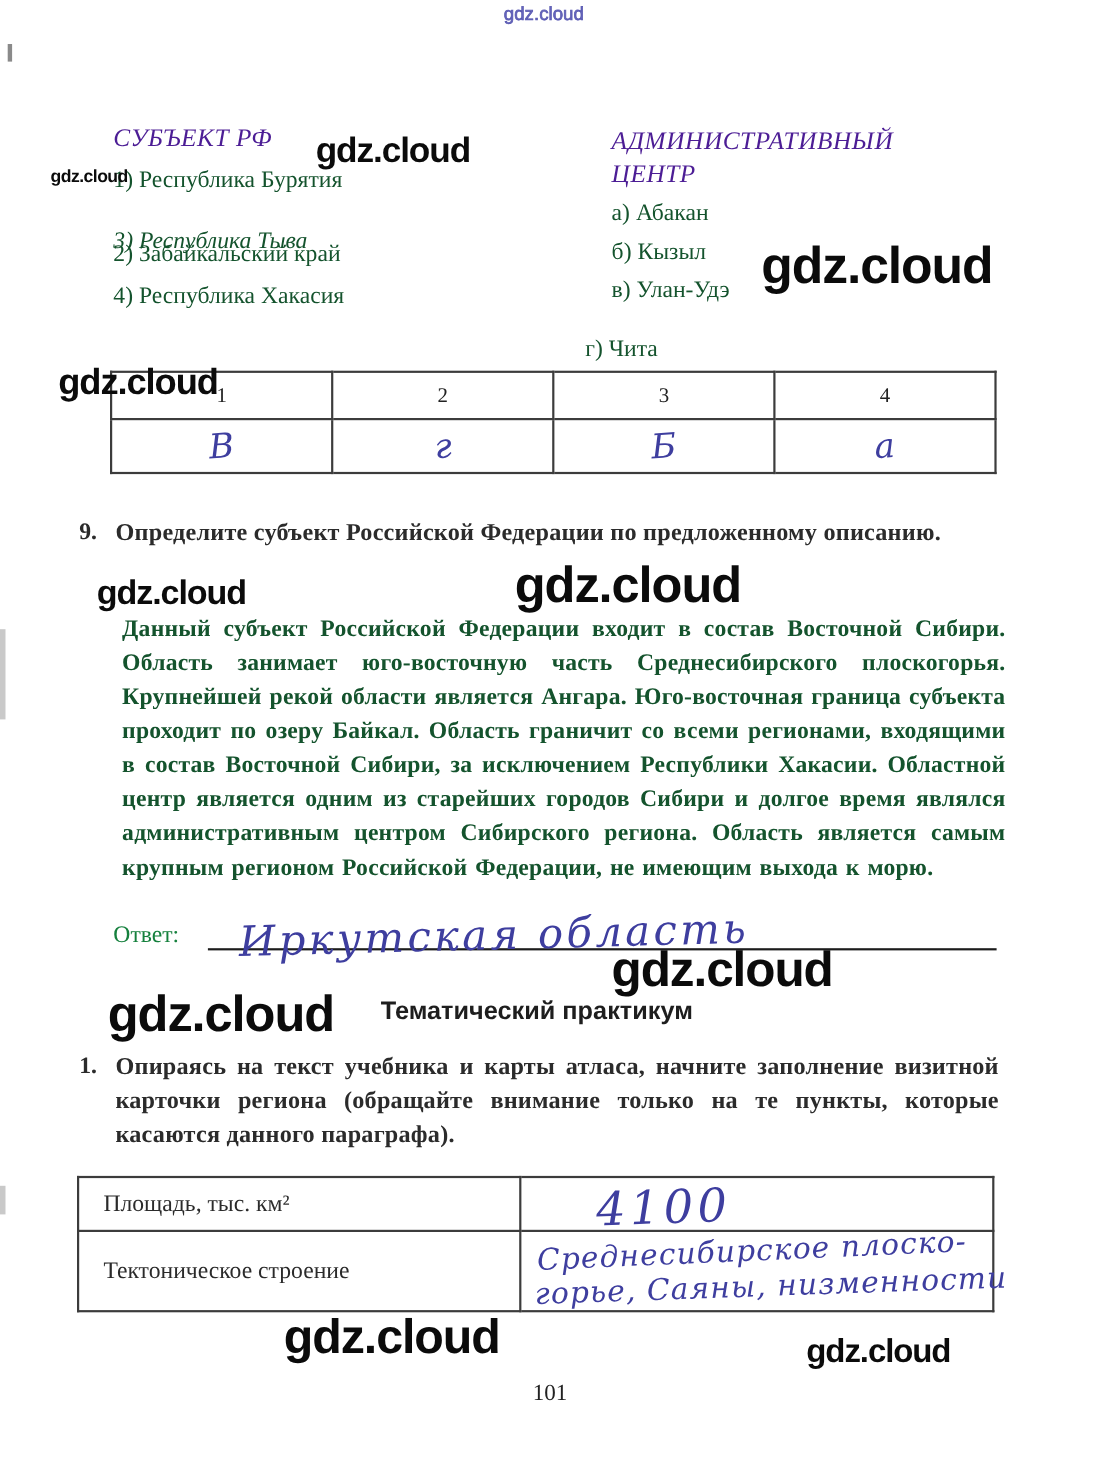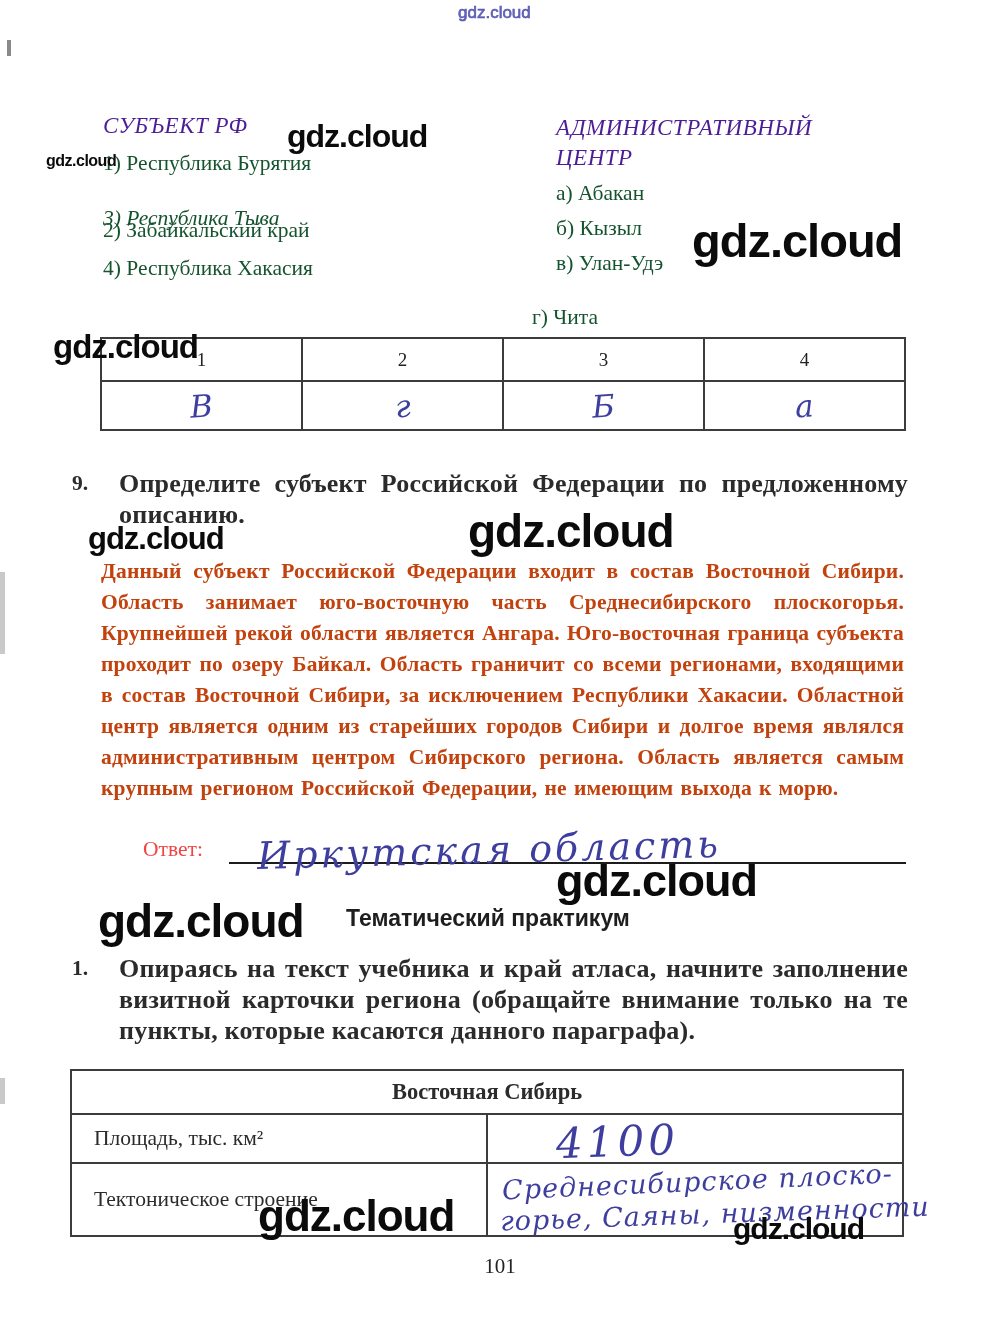--- a/index.html
+++ b/index.html
@@ -84,55 +84,53 @@
   }
   .task-num {
     flex: 0 0 33px;
     font-weight: bold;
     font-size: 21.5px;
     line-height: 31px;
   }
   .task-text {
     flex: 1;
     font-weight: bold;
-    font-size: 26px;
+    font-size: 22px;
     line-height: 31px;
     text-align: justify;
     letter-spacing: 0.2px;
-    margin-left: 14px;
   }
 
   .description {
     position: absolute;
-    left: 101px; top: 556px;
+    left: 111px; top: 556px;
     width: 803px;
     font-size: 21.5px;
     font-weight: 600;
     line-height: 31px;
     text-align: justify;
     letter-spacing: 0.2px;
     word-spacing: 1.5px;
-    color: #c2410c;
+    color: #14532d;
   }
 
   
   .answer-row {
     position: absolute;
     left: 103px; top: 808px;
     width: 803px;
     height: 56px;
     display: flex;
     align-items: flex-end;
   }
   .answer-label {
     font-size: 21.5px;
-    color: #ef4444;
+    color: #15803d;
     padding-bottom: 2px;
     flex: 0 0 86px;
-    margin-left: 40px;
   }
   .answer-line {
     flex: 1;
     border-bottom: 2px solid #1c1c1c;
     position: relative;
     height: 100%;
   }
   .answer-line .hand {
     position: absolute;
     left: 28px;
@@ -284,28 +282,25 @@
     <span class="answer-label">Ответ:</span>
     <span class="answer-line">
       <span class="hand">Иркутская область</span>
     </span>
   </div>
 
   <div class="practicum-heading">Тематический практикум</div>
 
   <div class="task" style="top:953px;">
     <span class="task-num">1.</span>
-    <div class="task-text">Опираясь на текст учебника и край атласа, начните заполнение визитной карточки региона (обращайте внимание только на те пункты, которые касаются данного параграфа).</div>
+    <div class="task-text">Опираясь на текст учебника и карты атласа, начните заполнение визитной карточки региона (обращайте внимание только на те пункты, которые касаются данного параграфа).</div>
   </div>
 
   <table class="region-table">
     <tbody>
-      <tr>
-        <td class="rt-title" colspan="2">Восточная Сибирь</td>
-      </tr>
       <tr class="row-area">
         <td class="rt-label">Площадь, тыс. км²</td>
         <td class="rt-value">
           <span class="hand hand-4100">4100</span>
         </td>
       </tr>
       <tr class="row-tect">
         <td class="rt-label">Тектоническое строение</td>
         <td class="rt-value">
           <span class="hand hand-tect1">Среднесибирское плоско-</span>

